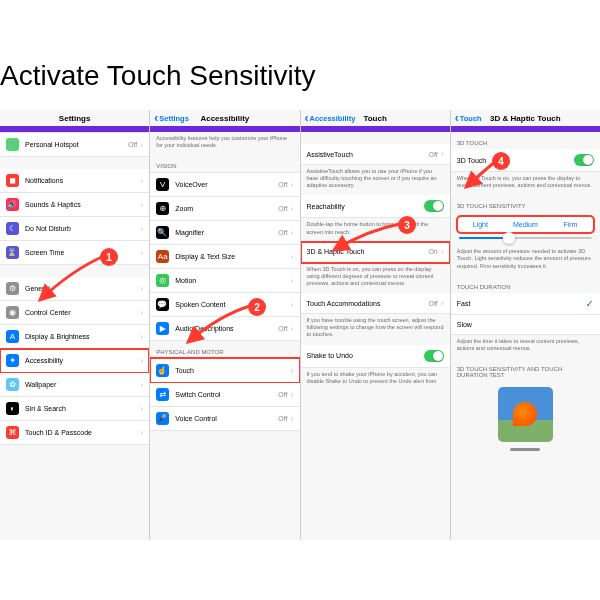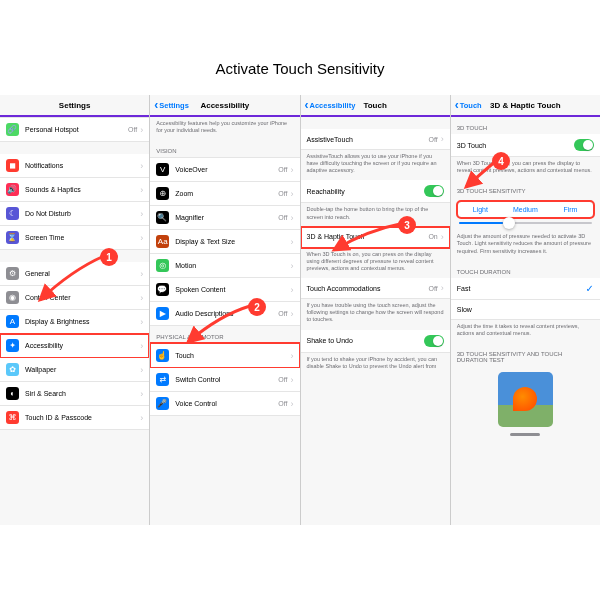--- a/index.html
+++ b/index.html
@@ -1,21 +1,21 @@
 <!DOCTYPE html>
 <html><head>
 <meta charset="utf-8">
 <style>
 * { margin:0; padding:0; box-sizing:border-box; font-family:-apple-system,Helvetica,Arial,sans-serif; }
 body { background:#fff; width:600px; height:600px; overflow:hidden; position:relative; }
-.title { text-align:center; font-size:15px; font-weight:500; padding:60px 0 18px; }
+.title { text-align:left; font-size:28px; font-weight:500; padding:60px 0 18px; }
 .panels { display:flex; width:600px; height:430px; font-size:7px; }
 .panel { flex:1; border-left:1px solid #ccc; background:#f7f7f7; overflow:hidden; }
 .panel:first-child { border-left:none; }
-.hdr { height:22px; background:#f7f7f7; border-bottom:2px solid #6d28d9; display:flex; align-items:center; justify-content:center; position:relative; font-weight:600; font-size:8px; }
+.hdr { height:22px; background:#f7f7f7; border-bottom:6px solid #6d28d9; display:flex; align-items:center; justify-content:center; position:relative; font-weight:600; font-size:8px; }
 .hdr .back { position:absolute; left:4px; color:#007aff; font-size:7.5px; display:flex; align-items:center; }
 .hdr .back::before { content:"‹"; font-size:12px; margin-right:1px; }
 .section-label { color:#6d6d72; font-size:6px; padding:8px 6px 3px; text-transform:uppercase; }
 .row { background:#fff; border-bottom:1px solid #e5e5e5; display:flex; align-items:center; padding:5px 6px; min-height:20px; position:relative; }
 .row:first-of-type { border-top:1px solid #e5e5e5; }
 .icon-box { width:13px; height:13px; border-radius:3px; margin-right:6px; display:flex; align-items:center; justify-content:center; color:#fff; font-size:8px; flex-shrink:0; }
 .row-label { flex:1; color:#000; }
 .row-value { color:#8e8e93; margin-right:3px; }
 .chev { color:#c7c7cc; font-size:9px; }
 .footer-text { color:#6d6d72; font-size:5.5px; padding:3px 6px 6px; line-height:1.3; }

